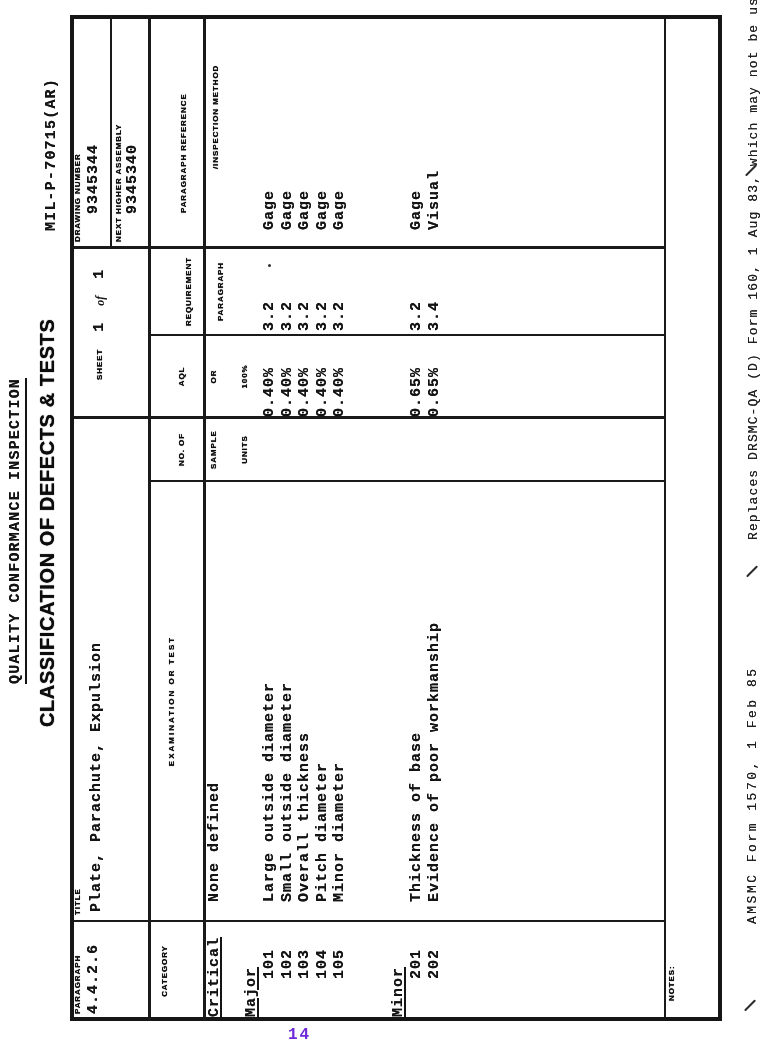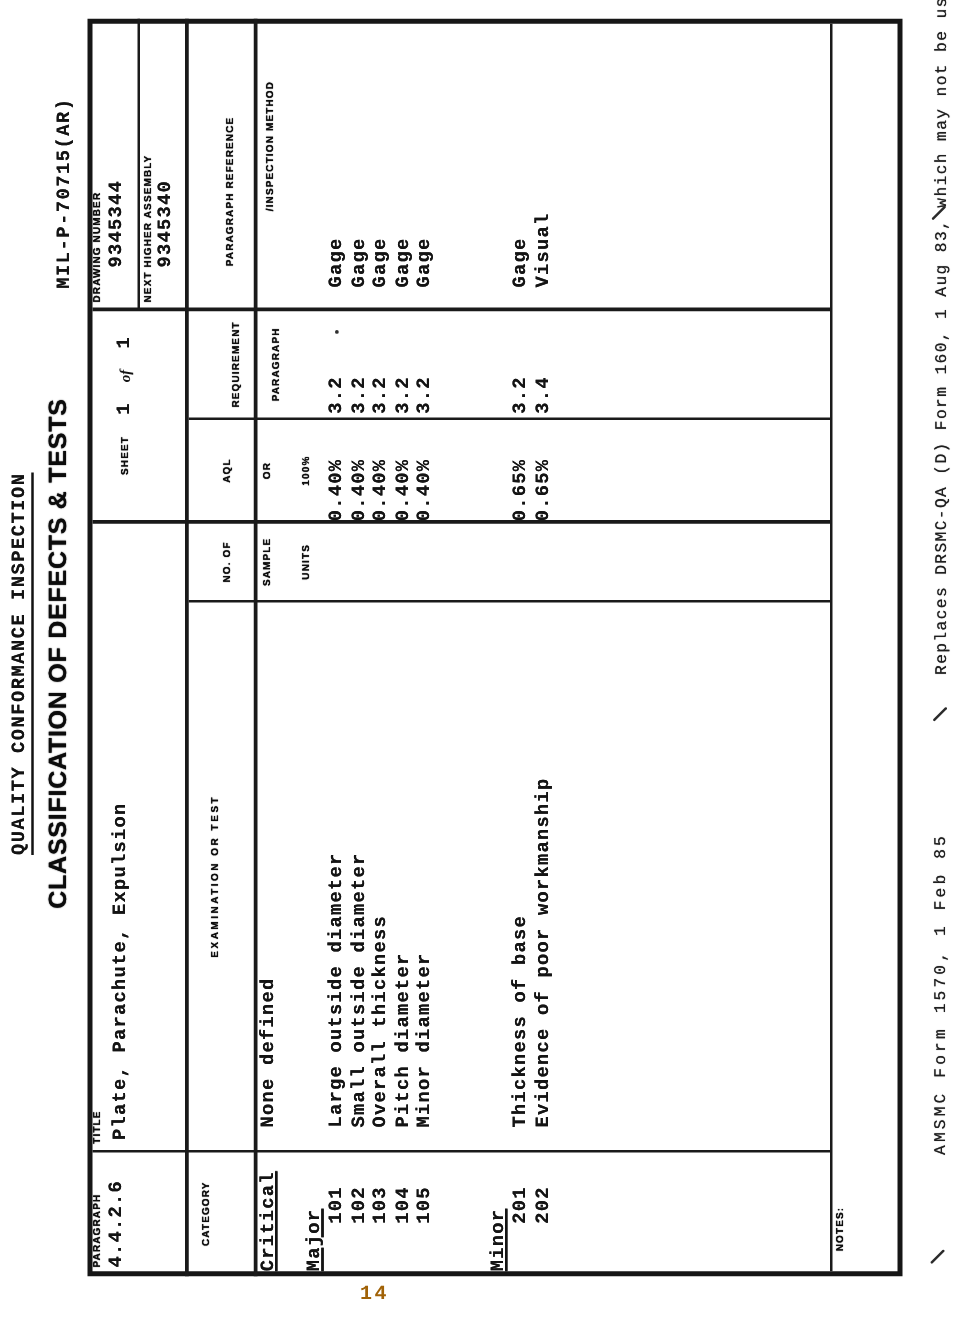--- a/index.html
+++ b/index.html
@@ -24,21 +24,21 @@
           color:#1f1f1f;text-shadow:0 0 .6px #444;white-space:pre;}
   .sheetgrp{position:absolute;left:678px;top:92px;display:flex;gap:17px;align-items:center;}
   .sheetgrp .slbl{font:700 8px/10px "Liberation Sans","DejaVu Sans",sans-serif;letter-spacing:.9px;
                   color:#0d0d0d;text-shadow:0 0 .8px #000;}
   .sheetgrp .snum{font:700 15px/16px "Liberation Mono","DejaVu Sans Mono",monospace;color:#141414;
                   text-shadow:0 0 .5px #333;}
   .sheetgrp .sof{font:italic 700 12px/12px "Liberation Serif","DejaVu Serif",serif;color:#141414;}
   .tick{position:absolute;width:15px;height:2.4px;background:#2b2b2b;border-radius:2px;transform:rotate(45deg);}
   .dot{position:absolute;width:3px;height:3px;background:#2e2e2e;border-radius:50%;}
   .pageno{position:absolute;left:288px;top:1026px;font:700 16px/18px "Liberation Mono","DejaVu Sans Mono",monospace;
-          letter-spacing:2px;color:#a16207;}
+          letter-spacing:2px;color:#6d28d9;}
   .ctr{text-align:center;}
 </style>
 </head>
 <body>
 
 <div class="page">
   <div class="land">
 
     <div class="qtitle">QUALITY CONFORMANCE INSPECTION</div>
     <div class="ctitle">CLASSIFICATION OF DEFECTS &amp; TESTS</div>

